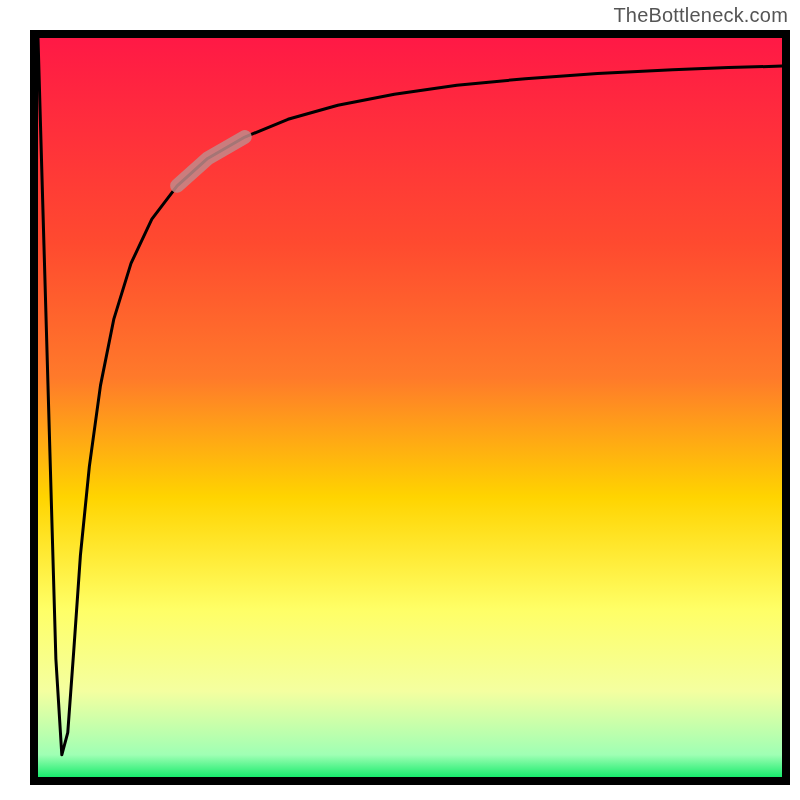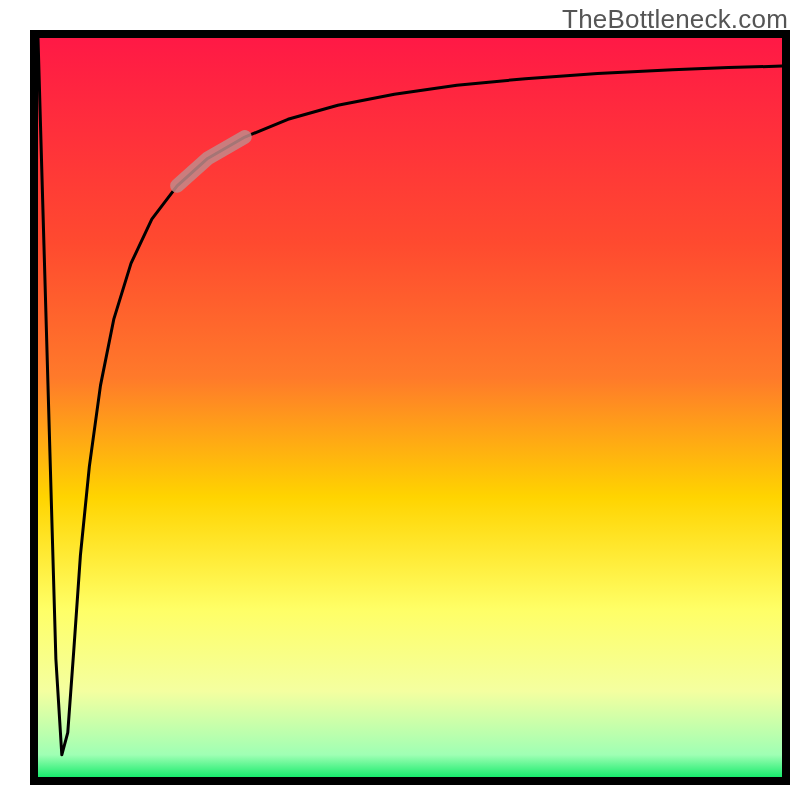--- a/index.html
+++ b/index.html
@@ -12,21 +12,21 @@
   }
   .stage {
     position: relative;
     width: 800px;
     height: 800px;
   }
   .watermark {
     position: absolute;
     top: 4px;
     right: 12px;
-    font-size: 26px;
+    font-size: 20px;
     font-weight: 400;
     color: #555555;
     letter-spacing: 0.2px;
     user-select: none;
   }
   svg {
     position: absolute;
     left: 0;
     top: 0;
   }

